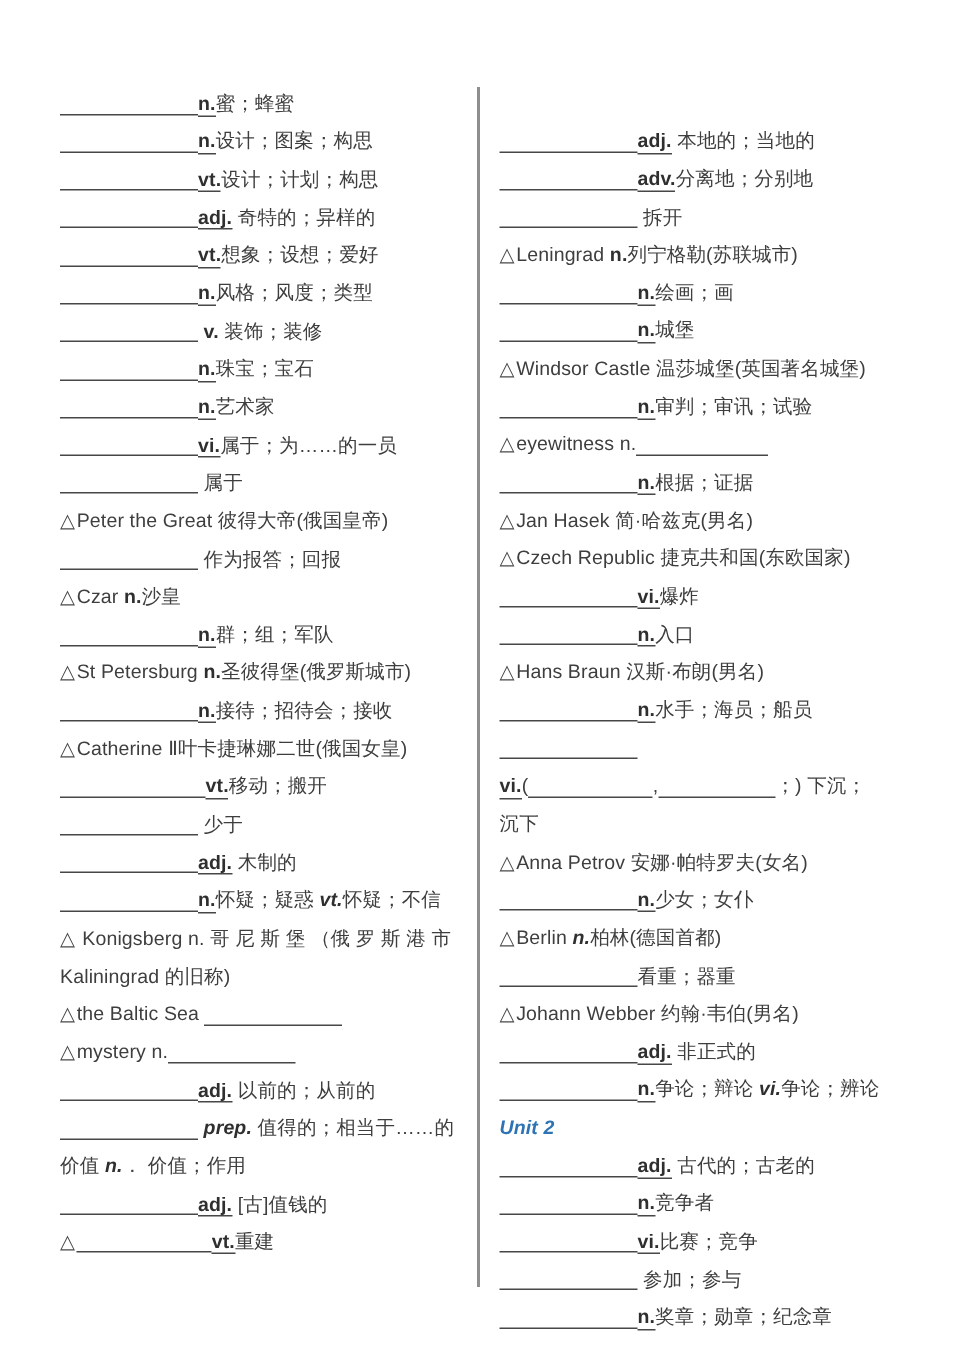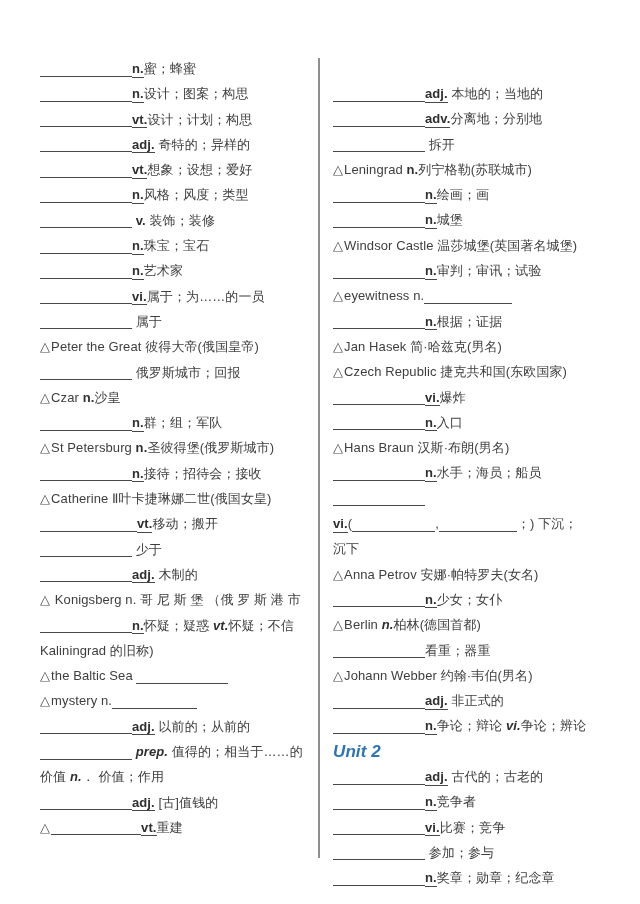--- a/index.html
+++ b/index.html
@@ -43,52 +43,52 @@
     padding-bottom: 0.5px;
   }
   .posb { font-weight: bold; color: #2f2f2f; }
   .posi { font-weight: bold; font-style: italic; color: #2f2f2f; }
   .txt  { color: #3e3e3e; }
   .tri  { color: #4a4a4a; margin-right: 1px; }
   .unit {
     color: var(--unit-color, #2e74b5);
     font-weight: bold;
     font-style: italic;
-    font-size: 17px;
+    font-size: 13px;
   }
 </style>
 </head>
 <body>
 
 <div class="page">
   <div class="divider"></div>
   <div class="col col-left" id="col-left">
       <div class="row"><span class="blank" style="width: 92px;"></span><span class="pos">n.</span><span class="txt">蜜；蜂蜜</span></div>
       <div class="row"><span class="blank" style="width: 92px;"></span><span class="pos">n.</span><span class="txt">设计；图案；构思</span></div>
       <div class="row"><span class="blank" style="width: 92px;"></span><span class="pos">vt.</span><span class="txt">设计；计划；构思</span></div>
       <div class="row"><span class="blank" style="width: 92px;"></span><span class="pos">adj.</span><span class="txt"> 奇特的；异样的</span></div>
       <div class="row"><span class="blank" style="width: 92px;"></span><span class="pos">vt.</span><span class="txt">想象；设想；爱好</span></div>
       <div class="row"><span class="blank" style="width: 92px;"></span><span class="pos">n.</span><span class="txt">风格；风度；类型</span></div>
       <div class="row"><span class="blank" style="width: 92px;"></span><span class="txt"> </span><span class="posb">v.</span><span class="txt"> 装饰；装修</span></div>
       <div class="row"><span class="blank" style="width: 92px;"></span><span class="pos">n.</span><span class="txt">珠宝；宝石</span></div>
       <div class="row"><span class="blank" style="width: 92px;"></span><span class="pos">n.</span><span class="txt">艺术家</span></div>
       <div class="row"><span class="blank" style="width: 92px;"></span><span class="pos">vi.</span><span class="txt">属于；为……的一员</span></div>
       <div class="row"><span class="blank" style="width: 92px;"></span><span class="txt"> 属于</span></div>
       <div class="row"><span class="tri">△</span><span class="txt">Peter the Great 彼得大帝(俄国皇帝)</span></div>
-      <div class="row"><span class="blank" style="width: 92px;"></span><span class="txt"> 俄罗斯城市；回报</span></div>
+      <div class="row"><span class="blank" style="width: 92px;"></span><span class="txt"> 作为报答；回报</span></div>
       <div class="row"><span class="tri">△</span><span class="txt">Czar </span><span class="posb">n.</span><span class="txt">沙皇</span></div>
       <div class="row"><span class="blank" style="width: 92px;"></span><span class="pos">n.</span><span class="txt">群；组；军队</span></div>
       <div class="row"><span class="tri">△</span><span class="txt">St Petersburg </span><span class="posb">n.</span><span class="txt">圣彼得堡(俄罗斯城市)</span></div>
       <div class="row"><span class="blank" style="width: 92px;"></span><span class="pos">n.</span><span class="txt">接待；招待会；接收</span></div>
       <div class="row"><span class="tri">△</span><span class="txt">Catherine Ⅱ叶卡捷琳娜二世(俄国女皇)</span></div>
       <div class="row"><span class="blank" style="width: 97px;"></span><span class="pos">vt.</span><span class="txt">移动；搬开</span></div>
       <div class="row"><span class="blank" style="width: 92px;"></span><span class="txt"> 少于</span></div>
       <div class="row"><span class="blank" style="width: 92px;"></span><span class="pos">adj.</span><span class="txt"> 木制的</span></div>
+      <div class="row"><span class="blank" style="width: 92px;"></span><span class="pos">n.</span><span class="txt">怀疑；疑惑 </span><span class="posi">vt.</span><span class="txt">怀疑；不信</span></div>
       <div class="row"><span class="tri">△</span><span class="txt"> Konigsberg n. 哥 尼 斯 堡 （俄 罗 斯 港 市</span></div>
-      <div class="row"><span class="blank" style="width: 92px;"></span><span class="pos">n.</span><span class="txt">怀疑；疑惑 </span><span class="posi">vt.</span><span class="txt">怀疑；不信</span></div>
       <div class="row"><span class="txt">Kaliningrad 的旧称)</span></div>
       <div class="row"><span class="tri">△</span><span class="txt">the Baltic Sea </span><span class="blank" style="width: 92px;"></span></div>
       <div class="row"><span class="tri">△</span><span class="txt">mystery n.</span><span class="blank" style="width: 85px;"></span></div>
       <div class="row"><span class="blank" style="width: 92px;"></span><span class="pos">adj.</span><span class="txt"> 以前的；从前的</span></div>
       <div class="row"><span class="blank" style="width: 92px;"></span><span class="txt"> </span><span class="posi">prep.</span><span class="txt"> 值得的；相当于……的</span></div>
       <div class="row"><span class="txt">价值 </span><span class="posi">n.</span><span class="txt">． 价值；作用</span></div>
       <div class="row"><span class="blank" style="width: 92px;"></span><span class="pos">adj.</span><span class="txt"> [古]值钱的</span></div>
       <div class="row"><span class="tri">△</span><span class="blank" style="width: 90px;"></span><span class="pos">vt.</span><span class="txt">重建</span></div>
     </div>
   <div class="col col-right" id="col-right">

